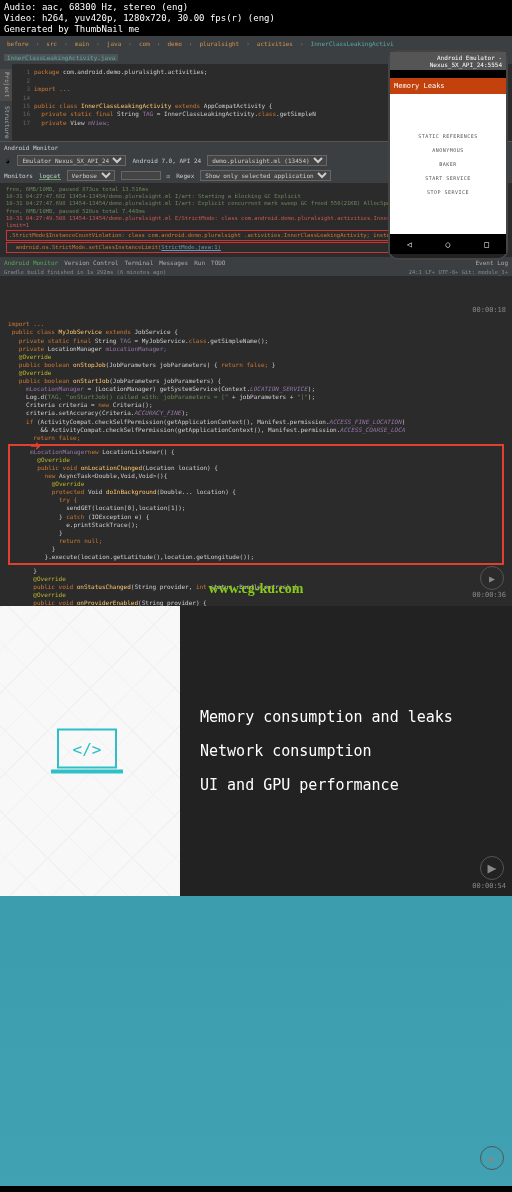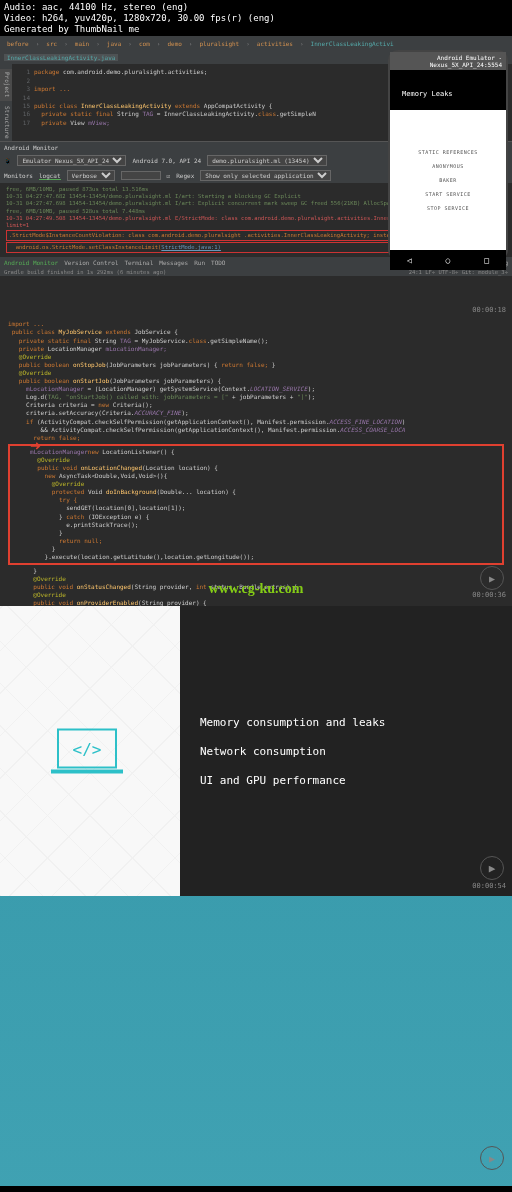--- a/index.html
+++ b/index.html
@@ -17,21 +17,21 @@
 .side-tab.a{background:#4a4a4a}
 .editor{flex:1;padding:4px;font-size:6px;line-height:1.4}
 .gutter{display:inline-block;width:14px;text-align:right;color:#606366;margin-right:4px}
 .kw{color:#cc7832}
 .str{color:#6a8759}
 .type{color:#ffc66d}
 .ann{color:#bbb529}
 .emulator{position:absolute;right:4px;top:14px;width:120px;height:210px;background:#222;border:2px solid #444;border-radius:10px}
 .em-header{background:#555;color:#fff;font-size:6px;padding:2px 4px;text-align:right}
 .em-status{background:#000;height:8px}
-.em-app-bar{background:#000000;color:#fff;padding:12px;font-size:7px}
+.em-app-bar{background:#c2410c;color:#fff;padding:4px;font-size:7px}
 .em-body{background:#fff;height:140px;display:flex;flex-direction:column;align-items:center;justify-content:center;gap:8px}
 .em-btn{font-size:5px;color:#555;letter-spacing:0.5px}
 .em-nav{background:#000;height:20px;display:flex;justify-content:space-around;align-items:center;color:#fff;font-size:8px}
 .monitor{background:#2b2b2b;border-top:1px solid #555}
 .mon-tabs{display:flex;font-size:6px;background:#3c3f41;padding:2px 4px;gap:6px;align-items:center}
 .mon-tabs select{font-size:6px;background:#444;color:#ccc;border:1px solid #666}
 .logcat{padding:3px 6px;font-size:5.5px;line-height:1.3}
 .log-green{color:#6a8759}
 .log-red{color:#cc5555}
 .log-orange{color:#cc7832}
@@ -44,30 +44,30 @@
 .arrow{position:absolute;left:30px;top:118px;color:#e04030;font-size:18px;font-weight:bold}
 .watermark{position:absolute;left:50%;transform:translateX(-50%);bottom:8px;color:#84cc16;font-size:14px;font-weight:bold;font-family:serif}
 .ts{position:absolute;right:6px;bottom:6px;color:#888;font-size:7px}
 .slide3{height:290px;display:flex}
 .s3-left{width:180px;background:#f8f8f8;position:relative;overflow:hidden}
 .s3-left::before{content:"";position:absolute;inset:0;background-image:repeating-linear-gradient(45deg,#eee 0 1px,transparent 1px 30px),repeating-linear-gradient(-45deg,#eee 0 1px,transparent 1px 30px);opacity:0.6}
 .laptop{position:absolute;left:50%;top:50%;transform:translate(-50%,-50%)}
 .laptop-screen{width:60px;height:40px;border:2px solid #2dc0c8;display:flex;align-items:center;justify-content:center;color:#2dc0c8;font-size:16px}
 .laptop-base{width:72px;height:4px;background:#2dc0c8;margin-top:1px;margin-left:-6px}
 .s3-right{flex:1;background:#222;color:#fff;display:flex;flex-direction:column;justify-content:center;padding:0 20px;gap:16px;font-family:Arial,sans-serif;position:relative}
-.s3-right div{font-size:11px}
+.s3-right div{font-size:15px}
 .slide4{height:290px;background:linear-gradient(rgba(45,160,180,0.85),rgba(45,160,180,0.85)),linear-gradient(#888,#aaa);display:flex;align-items:center;padding:0 30px;position:relative}
 .slide4 .txt{color:#fff;font-family:Arial,sans-serif;font-size:21px;font-weight:500;line-height:1.3}
 .play{position:absolute;right:8px;width:24px;height:24px;border:1px solid #555;border-radius:50%;display:flex;align-items:center;justify-content:center;color:#888;font-size:10px}
 </style>
 </head>
 <body>
 
 <div class="meta">
-<div>Audio: aac, 44100 Hz, stereo (eng)</div>
+<div>Audio: aac, 68300 Hz, stereo (eng)</div>
 <div>Video: h264, yuv420p, 1280x720, 30.00 fps(r) (eng)</div>
 <div>Generated by ThumbNail me</div>
 </div>
 
 <div class="ide">
 <div class="tabs-nav">
 <span class="folder">before</span>›
 <span class="folder">src</span>›
 <span class="folder">main</span>›
 <span class="folder">java</span>›

